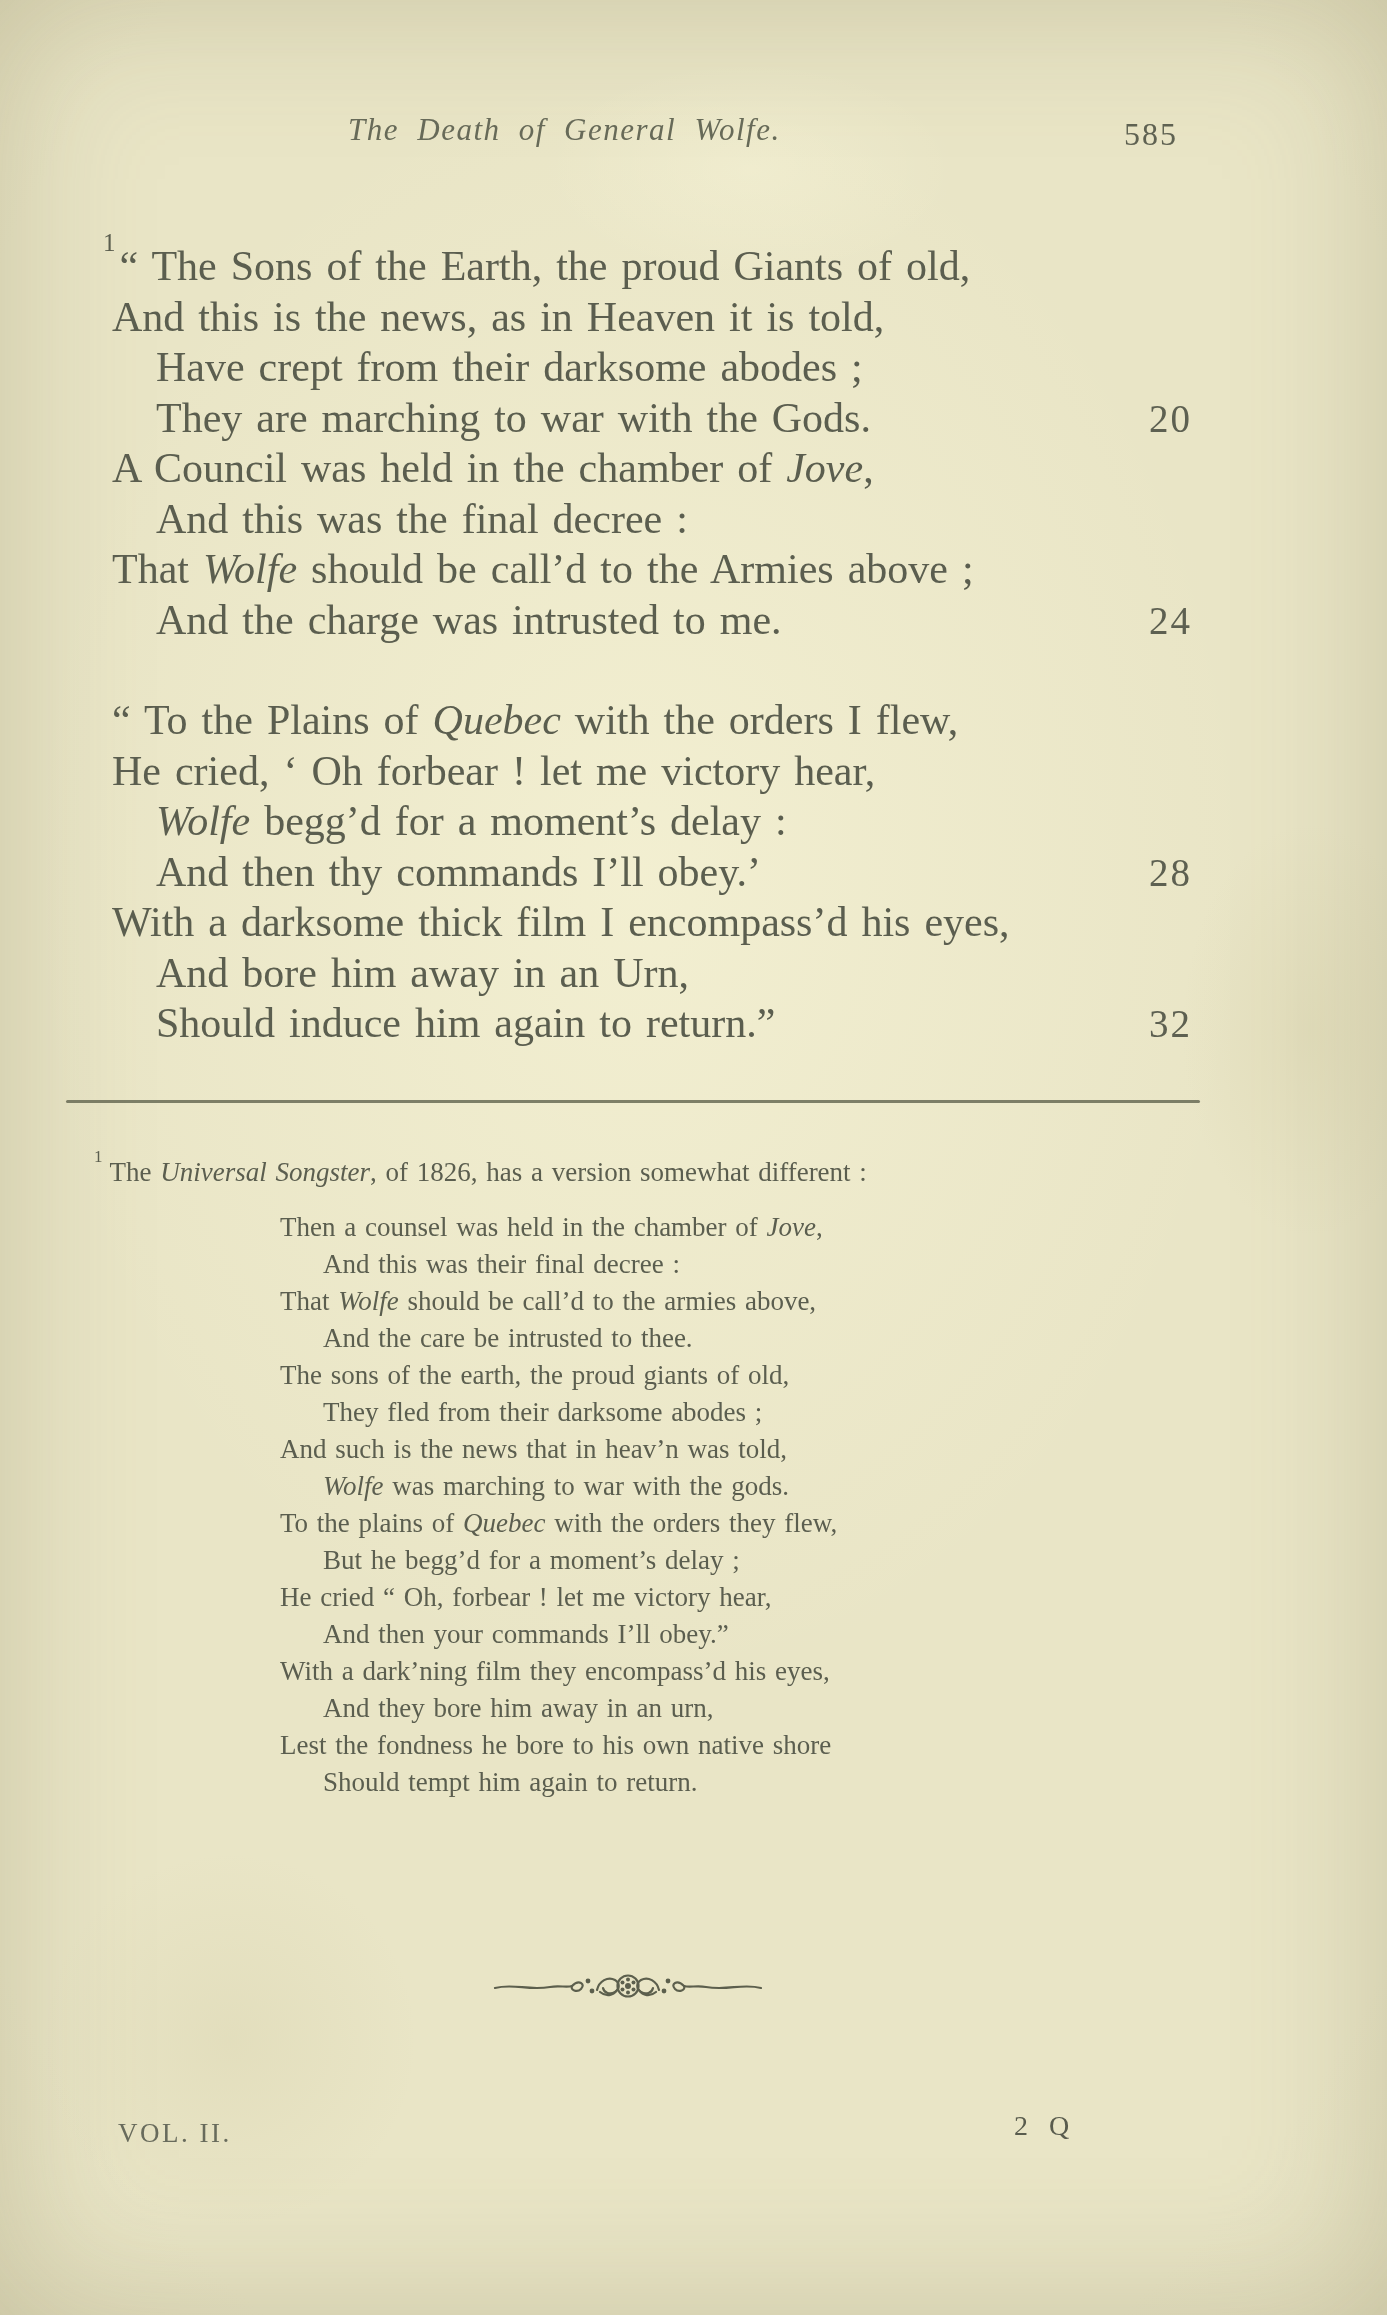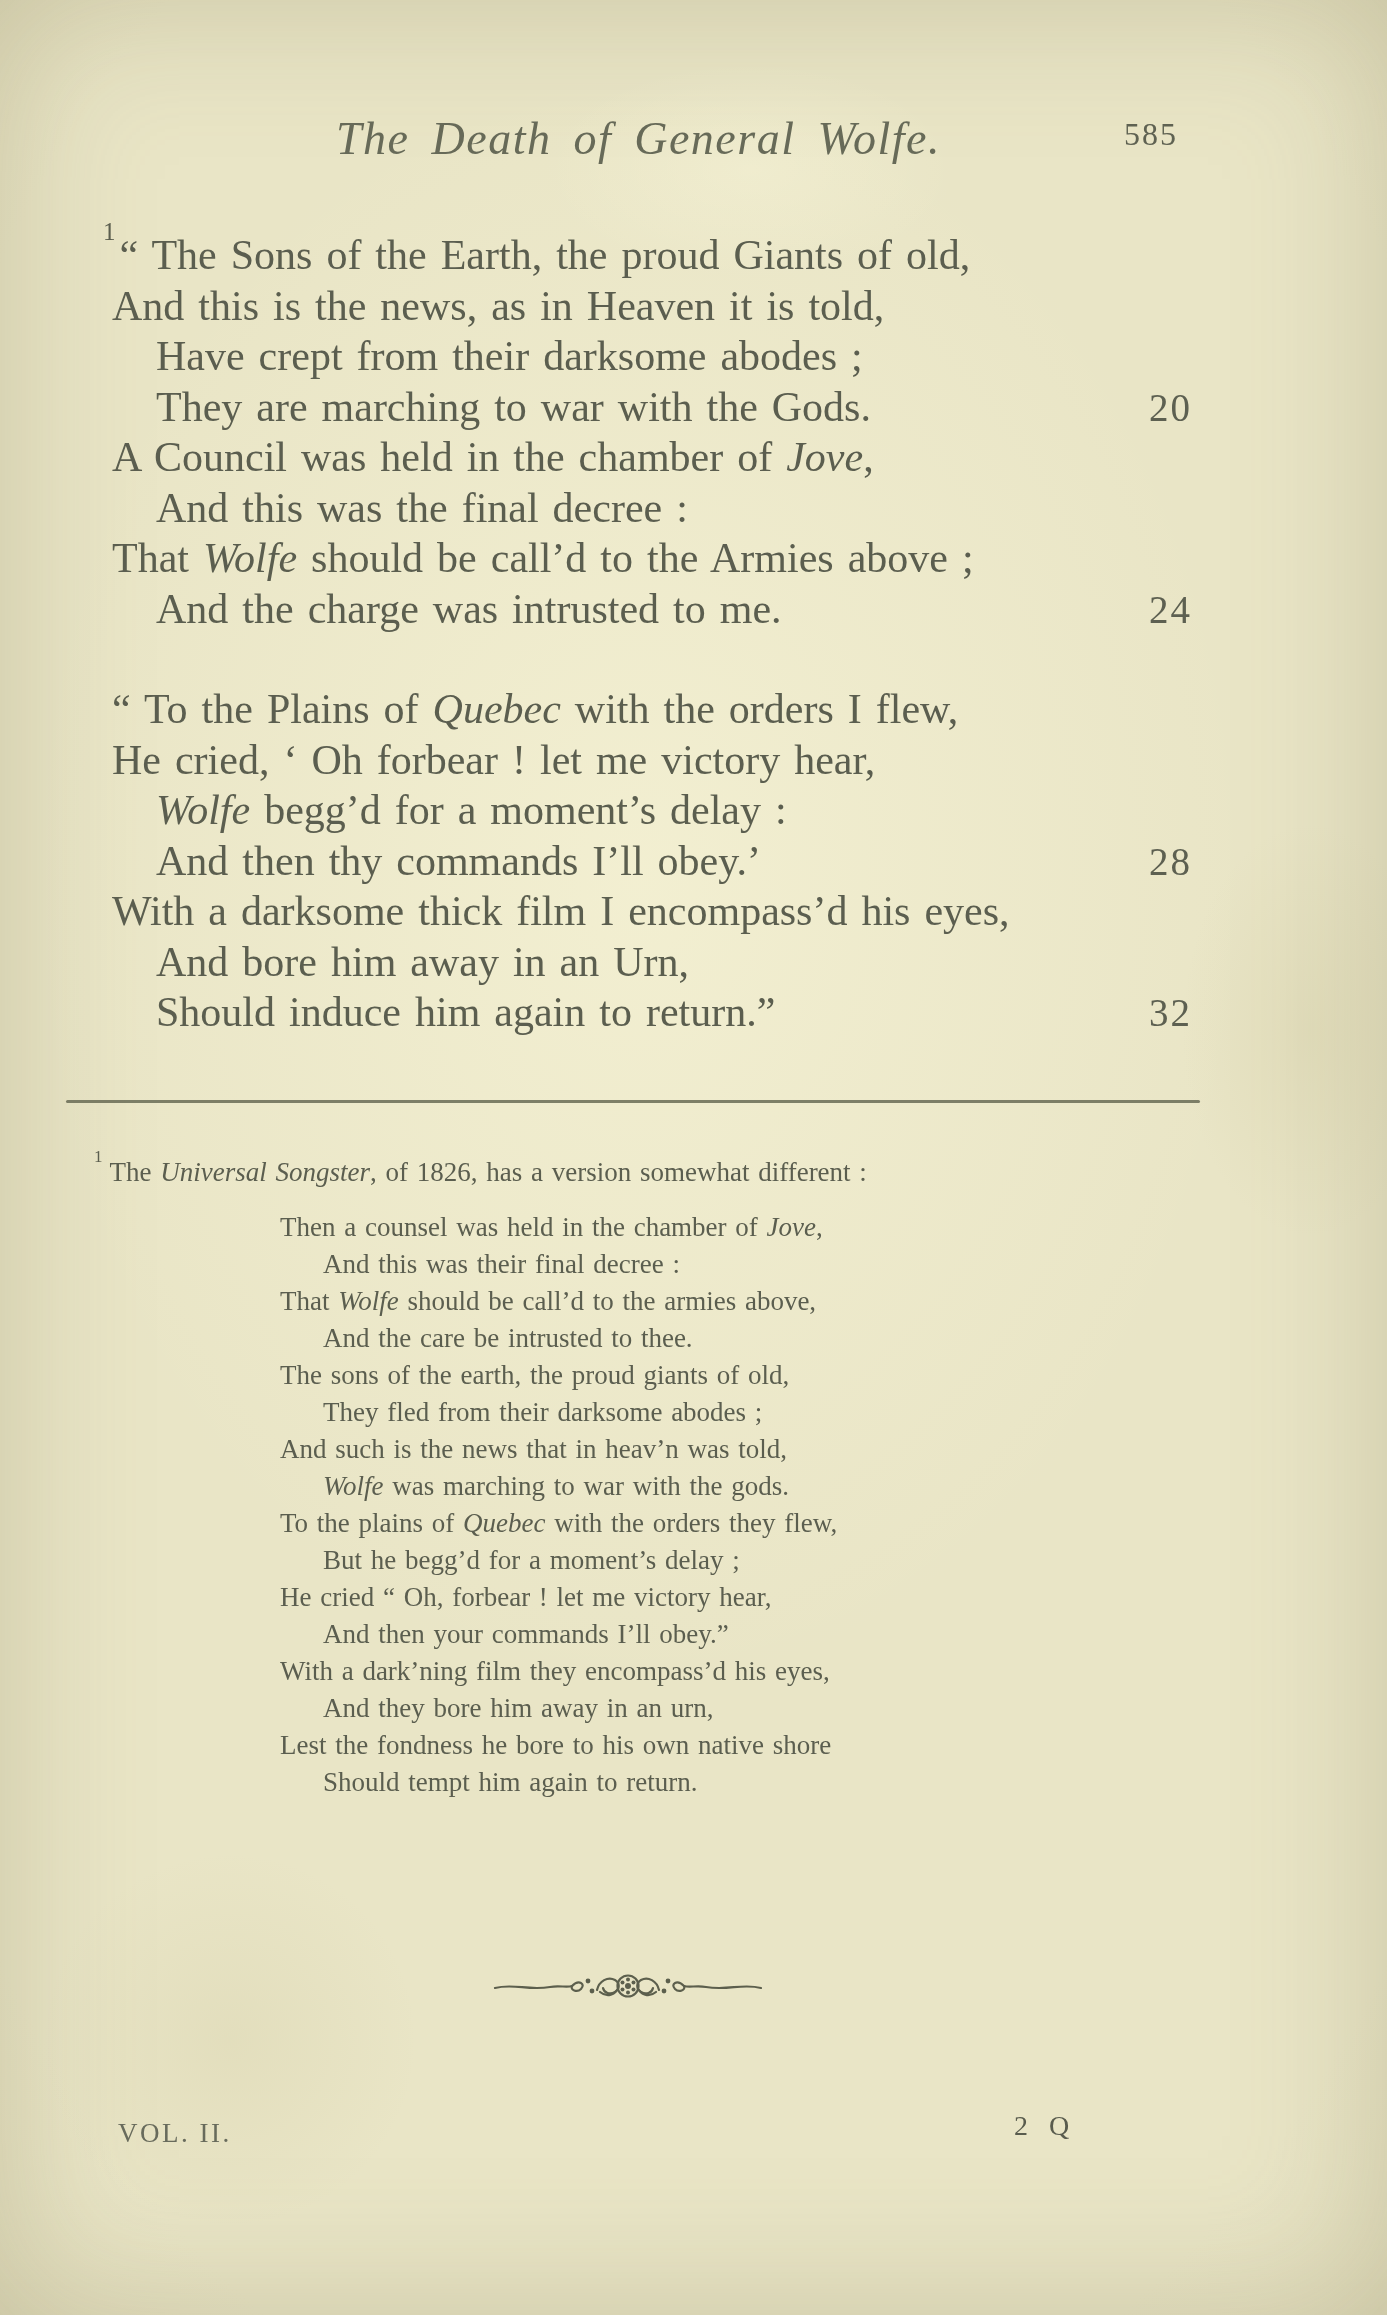--- a/index.html
+++ b/index.html
@@ -17,32 +17,32 @@
   }
   .stain { position:absolute; border-radius:50%; pointer-events:none; }
   .stain.s1 { left:1180px; top:820px; width:260px; height:420px;
     background:radial-gradient(ellipse at center, rgba(176,166,112,0.12), rgba(176,166,112,0) 70%); }
   .stain.s2 { left:40px; top:1850px; width:380px; height:380px;
     background:radial-gradient(ellipse at center, rgba(170,160,108,0.10), rgba(170,160,108,0) 70%); }
   .stain.s3 { left:540px; top:60px; width:420px; height:220px;
     background:radial-gradient(ellipse at center, rgba(255,252,225,0.28), rgba(255,252,225,0) 70%); }
 
   .header-title {
-    position:absolute; top:112px; left:336px;
-    font-size:46px; font-style:italic;
+    position:absolute; top:112px; left:348px;
+    font-size:31px; font-style:italic;
     letter-spacing:1.5px; word-spacing:9px;
     color:#676a58; white-space:nowrap;
   }
   .page-number {
     position:absolute; top:116px; left:1124px;
     font-size:32px; letter-spacing:2px; color:#5f6252;
   }
 
   .main-poem {
-    position:absolute; top:221px; left:112px; width:1080px;
+    position:absolute; top:232px; left:112px; width:1080px;
     font-size:42px; line-height:50.5px; word-spacing:3.5px;
   }
   .main-poem .stanza + .stanza { margin-top:50px; }
   .line { position:relative; white-space:nowrap; }
   .main-poem .line.indent { padding-left:44px; }
   .main-poem sup.fn-sup {
     font-size:25px; position:relative; top:-14px;
     margin-left:-9px; margin-right:4px; letter-spacing:0;
   }
   .main-poem .lnum {

